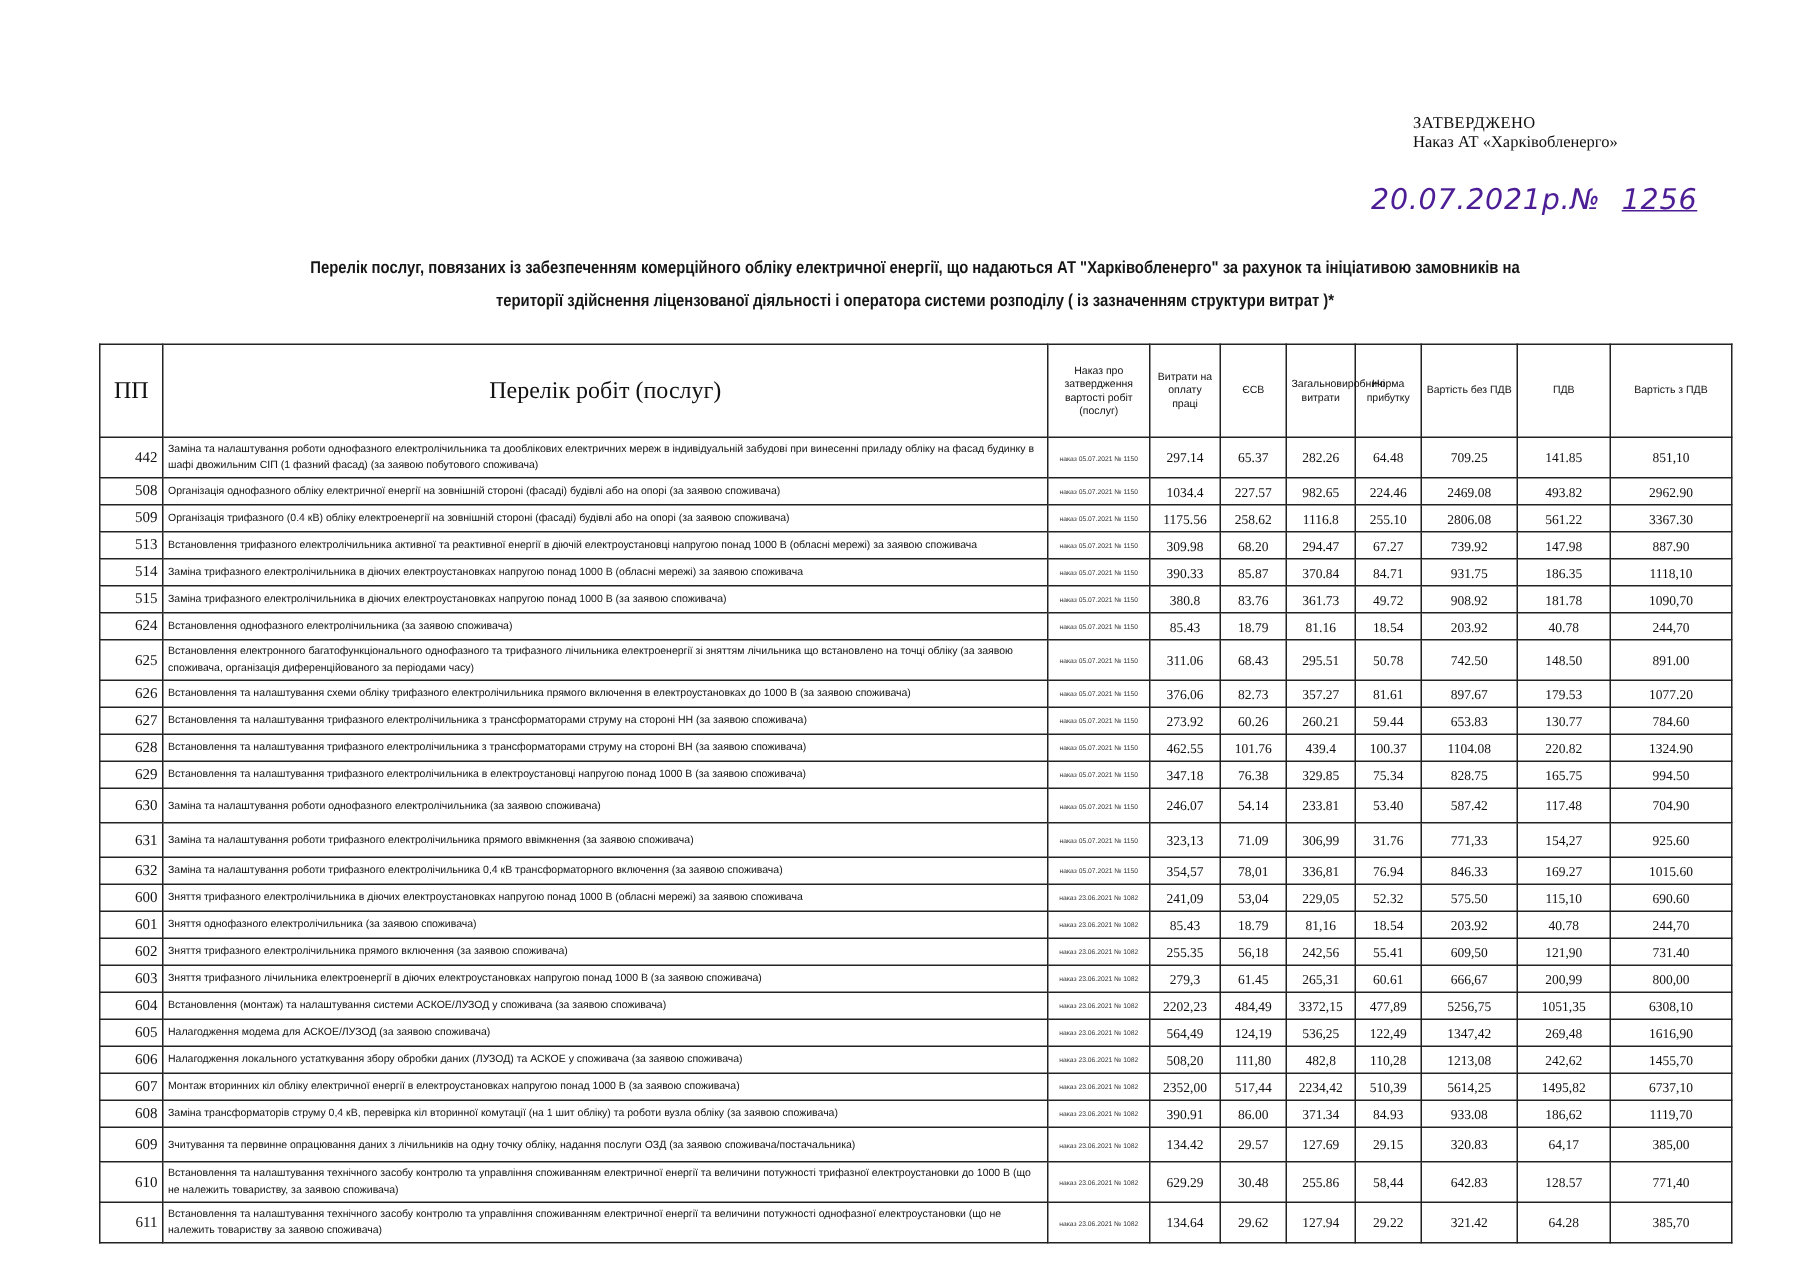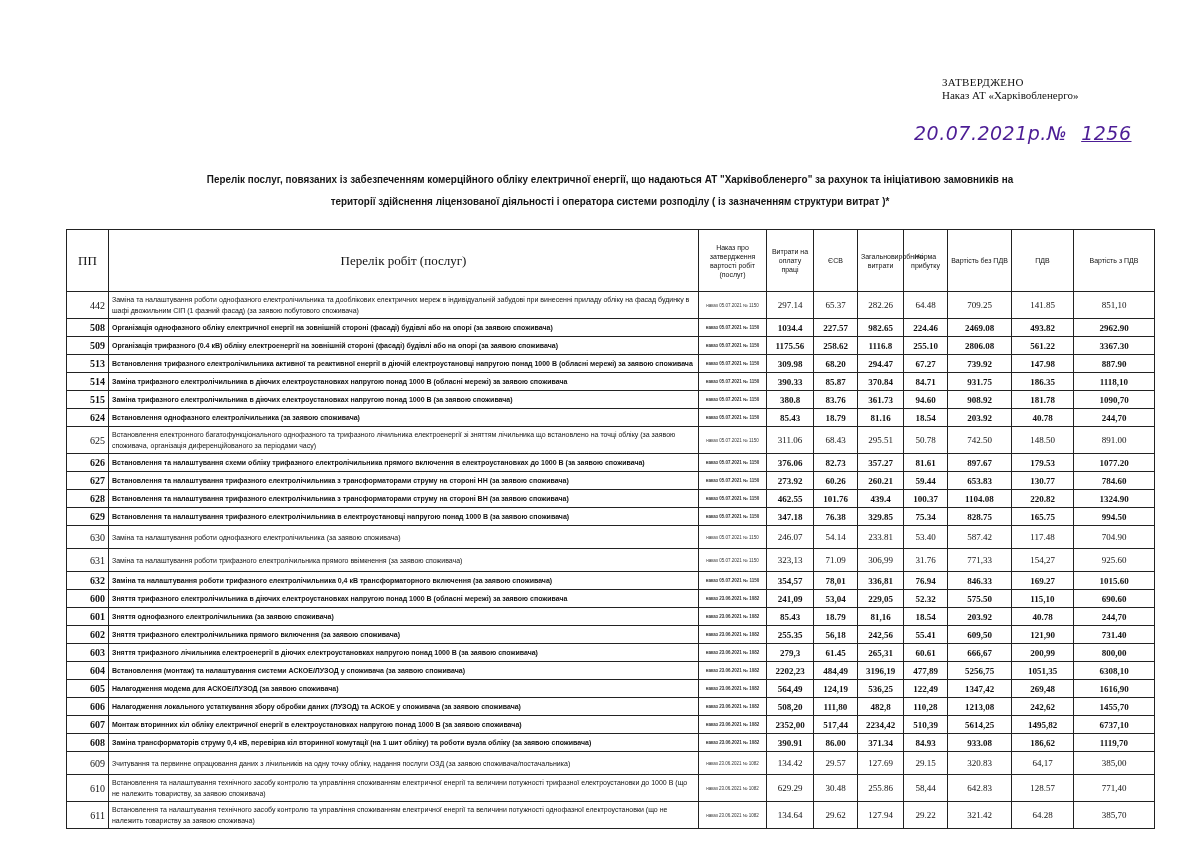--- a/index.html
+++ b/index.html
@@ -6,27 +6,27 @@
   body { width: 1200px; height: 849px; position: relative; overflow: hidden; font-family: "Liberation Serif", serif; color: #111; }
   .approval { position: absolute; left: 942px; top: 76px; font-size: 11px; line-height: 13px; }
   .approval .a1 { letter-spacing: 0.3px; }
   .approval .a2 { margin-left: 0px; }
   .approval .hand { position: absolute; left: -28px; top: 24px; font-family: "DejaVu Sans", sans-serif; font-size: 19px; font-style: italic; color: #4c1d95; white-space: nowrap; letter-spacing: 0.5px; margin-top: 27px; }
   .approval .hand .num { margin-left: 14px; text-decoration: underline; }
   .title { position: absolute; left: 110px; top: 168px; width: 1000px; text-align: center; font-family: "Liberation Sans", sans-serif; font-weight: bold; font-size: 11.5px; line-height: 22px; color: #161616; transform: scaleX(0.86); transform-origin: center top; }
   table.grid { position: absolute; left: 66px; top: 229px; width: 1088px; border-collapse: collapse; table-layout: fixed; }
   table.grid td, table.grid th { border: 1.3px solid #222; padding: 0 3px; vertical-align: middle; }
   th { font-weight: normal; font-size: 7px; line-height: 9px; text-align: center; font-family: "Liberation Sans", sans-serif; }
-  th.pp, th.work { font-family: "Liberation Serif", serif; font-size: 13px; }
+  th.pp, th.work { font-family: "Liberation Serif", serif; font-size: 16px; }
   thead tr { height: 62px; }
   td.num { font-size: 10px; text-align: right; font-family: "Liberation Serif", serif; }
   td.desc { font-family: "Liberation Sans", sans-serif; font-size: 7px; line-height: 11px; text-align: left; }
   td.order { font-family: "Liberation Sans", sans-serif; font-size: 4.5px; text-align: center; white-space: nowrap; overflow: hidden; color: #333; }
   td.val { font-size: 9px; text-align: center; font-family: "Liberation Serif", serif; }
-  tr.r { height: 18px; font-weight: bold; }
+  tr.r { height: 18px; }
   tr.r2 { height: 27px; }
   tr.r3 { height: 23px; padding-left: 30px; }
 </style>
 </head>
 <body>
 
 <div class="approval">
   <div class="a1">ЗАТВЕРДЖЕНО</div>
   <div class="a2">Наказ АТ «Харківобленерго»</div>
   <div class="hand">
@@ -127,21 +127,21 @@
         <td class="val">186.35</td>
         <td class="val">1118,10</td>
       </tr>
       <tr class="r">
         <td class="num">515</td>
         <td class="desc">Заміна трифазного електролічильника в діючих електроустановках напругою понад 1000 В (за заявою споживача)</td>
         <td class="order">наказ 05.07.2021 № 1150</td>
         <td class="val">380.8</td>
         <td class="val">83.76</td>
         <td class="val">361.73</td>
-        <td class="val">94.60</td>
+        <td class="val">49.72</td>
         <td class="val">908.92</td>
         <td class="val">181.78</td>
         <td class="val">1090,70</td>
       </tr>
       <tr class="r">
         <td class="num">624</td>
         <td class="desc">Встановлення однофазного електролічильника (за заявою споживача)</td>
         <td class="order">наказ 05.07.2021 № 1150</td>
         <td class="val">85.43</td>
         <td class="val">18.79</td>
@@ -294,21 +294,21 @@
         <td class="val">666,67</td>
         <td class="val">200,99</td>
         <td class="val">800,00</td>
       </tr>
       <tr class="r">
         <td class="num">604</td>
         <td class="desc">Встановлення (монтаж) та налаштування системи АСКОЕ/ЛУЗОД у споживача (за заявою споживача)</td>
         <td class="order">наказ 23.06.2021 № 1082</td>
         <td class="val">2202,23</td>
         <td class="val">484,49</td>
-        <td class="val">3196,19</td>
+        <td class="val">3372,15</td>
         <td class="val">477,89</td>
         <td class="val">5256,75</td>
         <td class="val">1051,35</td>
         <td class="val">6308,10</td>
       </tr>
       <tr class="r">
         <td class="num">605</td>
         <td class="desc">Налагодження модема для АСКОЕ/ЛУЗОД (за заявою споживача)</td>
         <td class="order">наказ 23.06.2021 № 1082</td>
         <td class="val">564,49</td>

